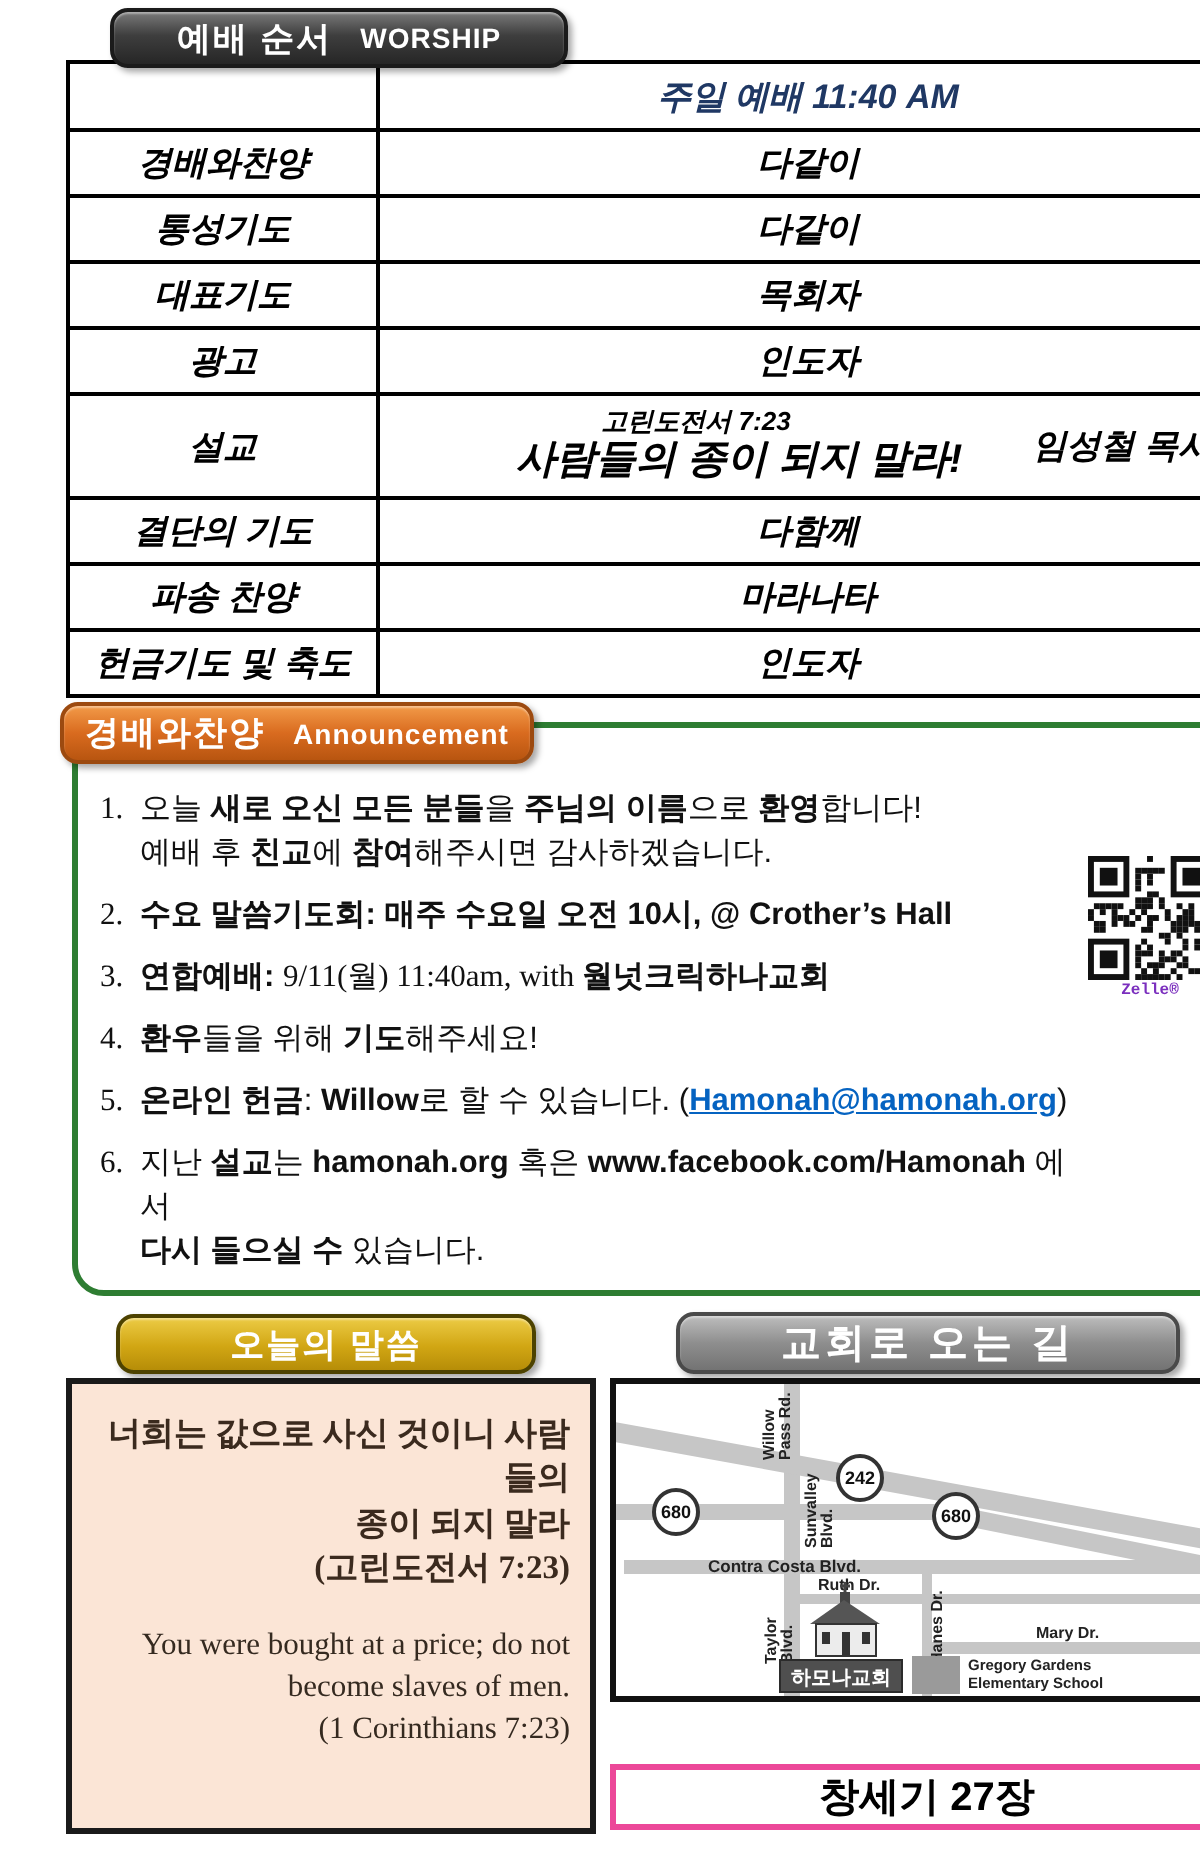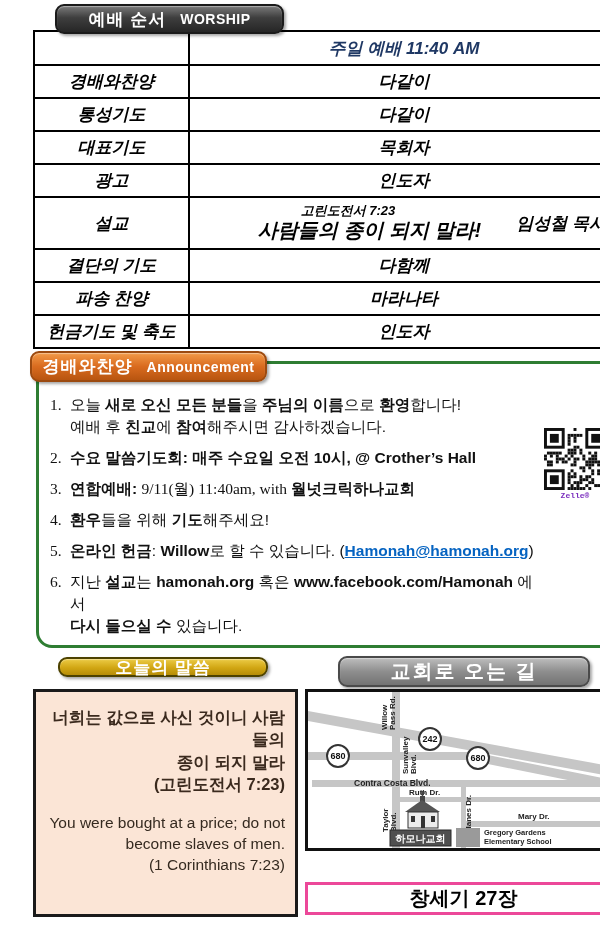--- a/index.html
+++ b/index.html
@@ -11,21 +11,21 @@
           color:#fff;font-weight:bold;border-radius:9px;box-sizing:border-box;
           box-shadow:2px 2px 3px rgba(0,0,0,.35), inset 0 1px 1px rgba(255,255,255,.4);}
   .banner .t-ko{font-size:17px;letter-spacing:1px;}
   .banner .t-en{font-size:14px;margin-left:14px;letter-spacing:.5px;}
   #worship-btn{left:27px;top:4px;width:229px;height:30px;z-index:6;
     background:linear-gradient(180deg,#7a7a7a 0%,#3e3e3e 45%,#262626 100%);
     border:2px solid #1b1b1b;}
   #ann-btn{left:2px;top:351px;width:237px;height:31px;z-index:6;
     background:linear-gradient(180deg,#f29a48 0%,#d96b1f 50%,#b85510 100%);
     border:2px solid #9c4a10;}
-  #word-btn{left:30px;top:657px;width:210px;height:20px;z-index:6;
+  #word-btn{left:30px;top:657px;width:210px;height:30px;z-index:6;
     background:linear-gradient(180deg,#eccb45 0%,#d1a613 55%,#b68d08 100%);
     border:2px solid #4d4200;align-items:center;}
   #map-btn{left:310px;top:656px;width:252px;height:31px;z-index:6;font-size:20px;letter-spacing:2px;
     background:linear-gradient(180deg,#bdbdbd 0%,#8e8e8e 50%,#737373 100%);
     border:2px solid #4a4a4a;}
 
   
   table#worship-table{position:absolute;left:5px;top:30px;width:587px;border-collapse:collapse;z-index:2;}
   #worship-table td{border:2px solid #000;font-weight:bold;font-size:17px;text-align:center;padding:0;}
   #worship-table .c-label{width:153px;}
@@ -50,21 +50,21 @@
   #ann-list .b{font-weight:bold;}
   #ann-list .sf{font-family:"Liberation Serif",serif;}
   #ann-list .lnk{color:#0563c1;text-decoration:underline;font-weight:bold;cursor:pointer;}
   #qr-wrap{position:absolute;left:516px;top:428px;width:62px;text-align:center;z-index:3;}
   #qr{width:62px;height:62px;display:block;background:#fff;}
   #qr-label{font-size:8px;font-weight:bold;color:#7b2fbe;margin-top:1px;font-family:Liberation Mono, monospace;}
 
   
   #verse-box{position:absolute;left:5px;top:689px;width:265px;height:228px;box-sizing:border-box;
     background:#fbe5d6;border:3px solid #1a1a1a;padding:14px 10px 0 8px;text-align:right;
-    font-family:Liberation Sans, sans-serif;color:#3b2a1e;z-index:2;}
+    font-family:Liberation Serif, serif;color:#3b2a1e;z-index:2;}
   .verse-ko{font-size:16.5px;font-weight:bold;line-height:1.35;}
   .verse-en{margin-top:18px;font-size:15.5px;line-height:1.35;color:#352a20;}
 
   
   #map-box{position:absolute;left:277px;top:689px;width:318px;height:156px;box-sizing:content-box;
     border:3px solid #111;background:#fff;z-index:2;}
   #map-box svg{display:block;}
 
   
   #wed-btn{position:absolute;left:309px;top:852px;width:197px;height:28px;z-index:3;

